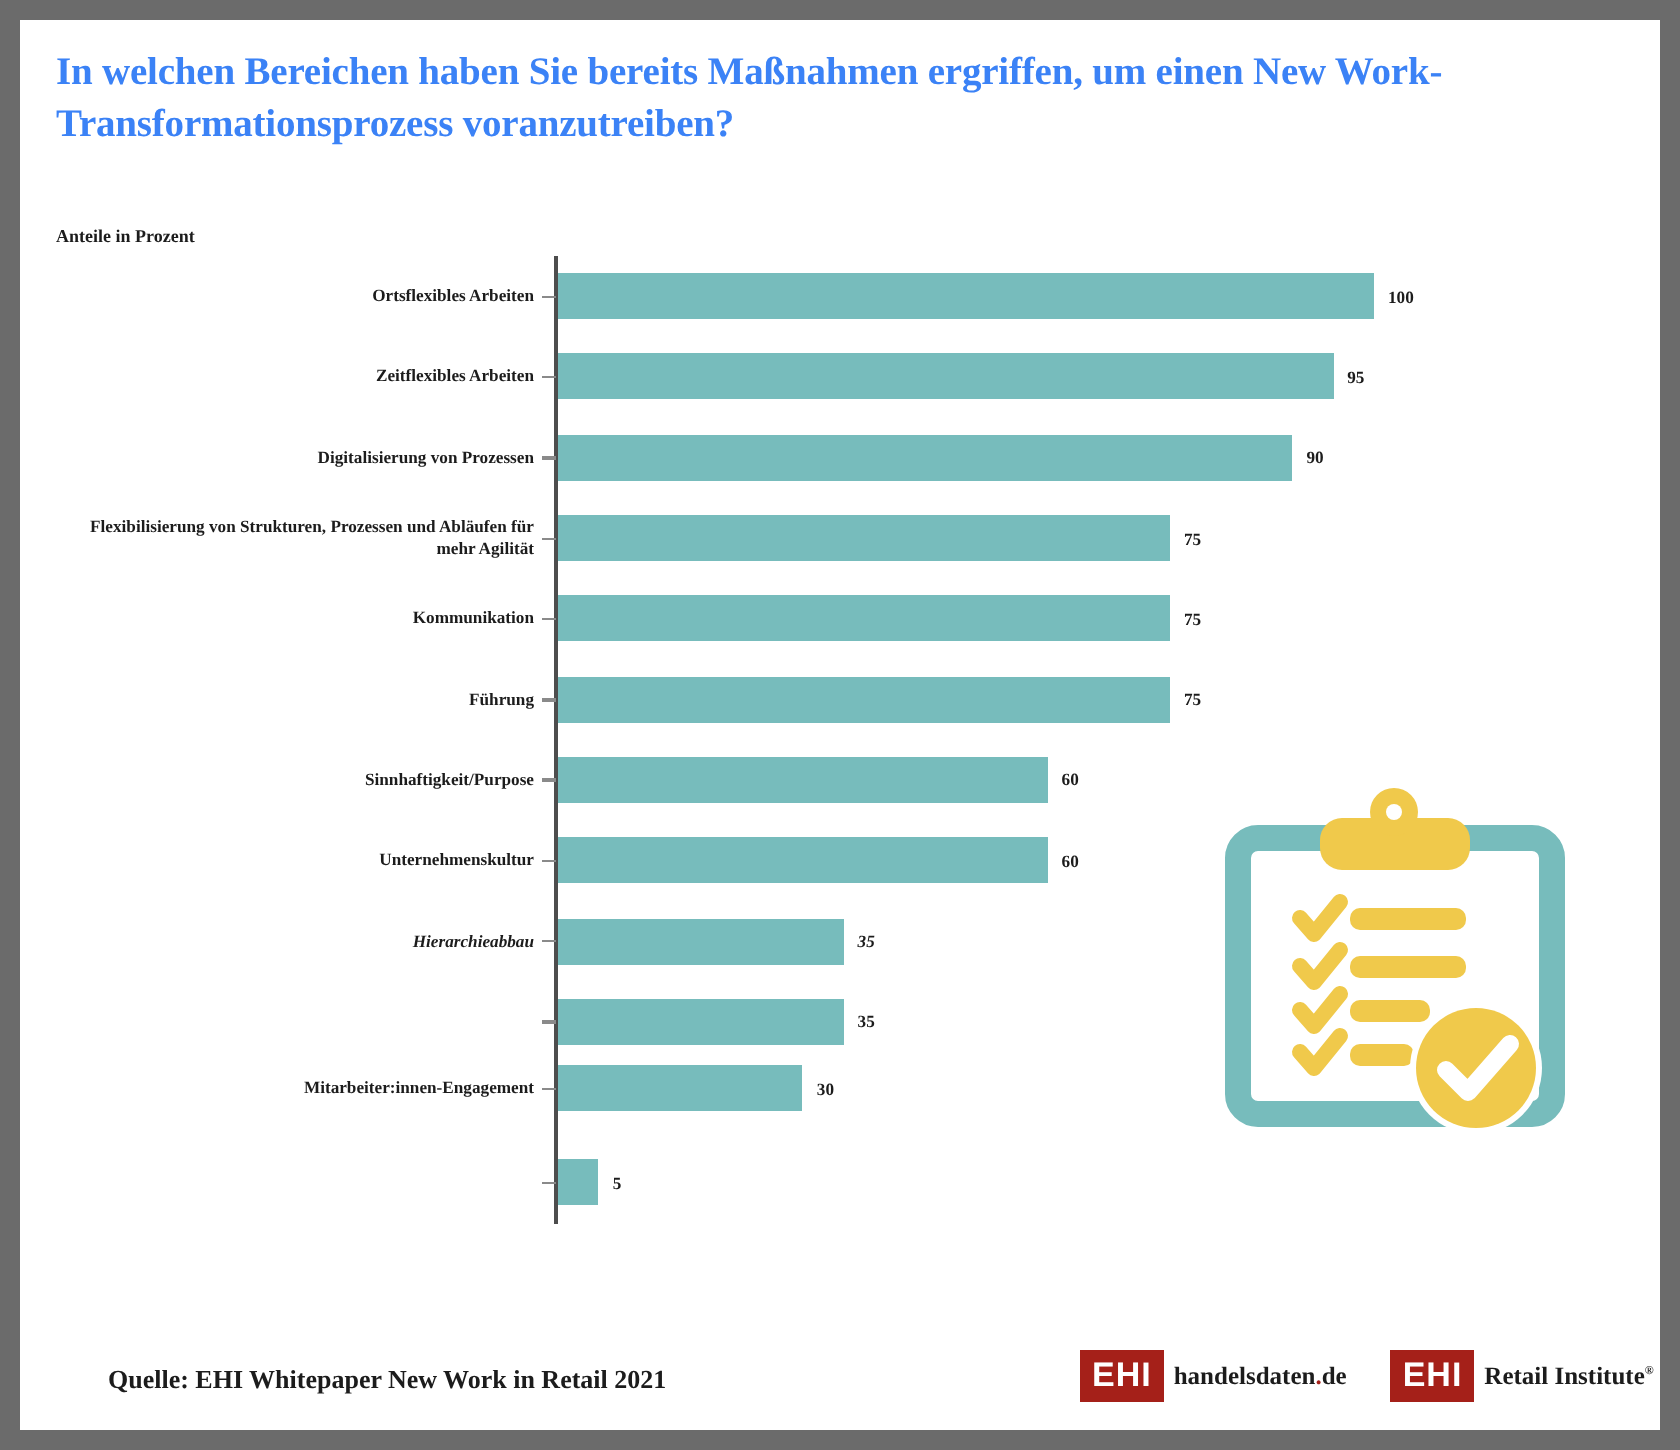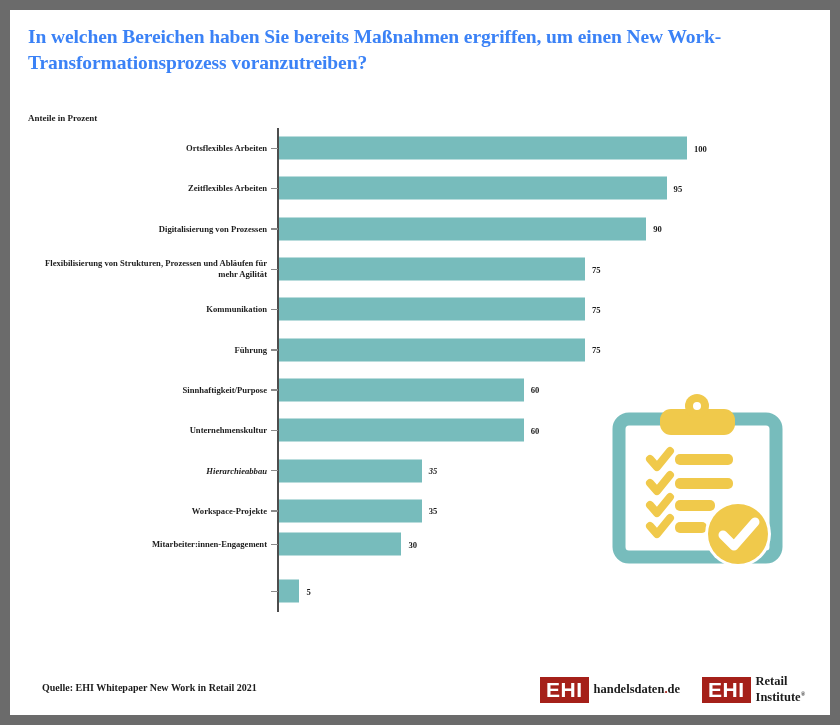--- a/index.html
+++ b/index.html
@@ -109,40 +109,40 @@
     position: absolute;
     left: 18px; top: 612px;
     width: 470px;
     font-size: 8.4px;
     font-weight: bold;
     line-height: 12.3px;
     color: #1c1c1c;
   }
   #source {
     position: absolute;
-    left: 16px; top: 672px;
-    font-size: 10px;
+    left: 28px; top: 672px;
+    font-size: 13px;
     font-weight: bold;
     color: #1c1c1c;
     padding-left: 16px;
   }
 
   
   #logos {
     position: absolute;
     left: 530px; top: 665px;
     display: flex;
     align-items: center;
     gap: 22px;
   }
   .logo { display: flex; align-items: center; }
   .logo-mark {
     background: #a52019;
     color: #ffffff;
-    font-size: 21px;
+    font-size: 17px;
     font-weight: bold;
     letter-spacing: 0.5px;
     padding: 4px 6px 4px 6px;
     line-height: 18px;
     font-family: "Liberation Sans", sans-serif;
   }
   .logo-text {
     margin-left: 5px;
     font-size: 12.5px;
     font-weight: bold;
@@ -234,21 +234,20 @@
         </div>
         <div class="row" style="top: 322.4px; font-style: italic;">
           <div class="row-label">Hierarchieabbau</div>
           <div class="tick"></div>
           <div class="bar-wrap">
             <div class="bar" style="width: 142.8px; background: rgb(119, 188, 188);"></div>
             <div class="bar-value">35</div>
           </div>
         </div>
         <div class="row" style="top: 362.7px;">
-          <div class="row-label">Workspace-Projekte</div>
           <div class="tick"></div>
           <div class="bar-wrap">
             <div class="bar" style="width: 142.8px; background: rgb(119, 188, 188);"></div>
             <div class="bar-value">35</div>
           </div>
         </div>
         <div class="row" style="top: 396px;">
           <div class="row-label">Mitarbeiter:innen-Engagement</div>
           <div class="tick"></div>
           <div class="bar-wrap">

